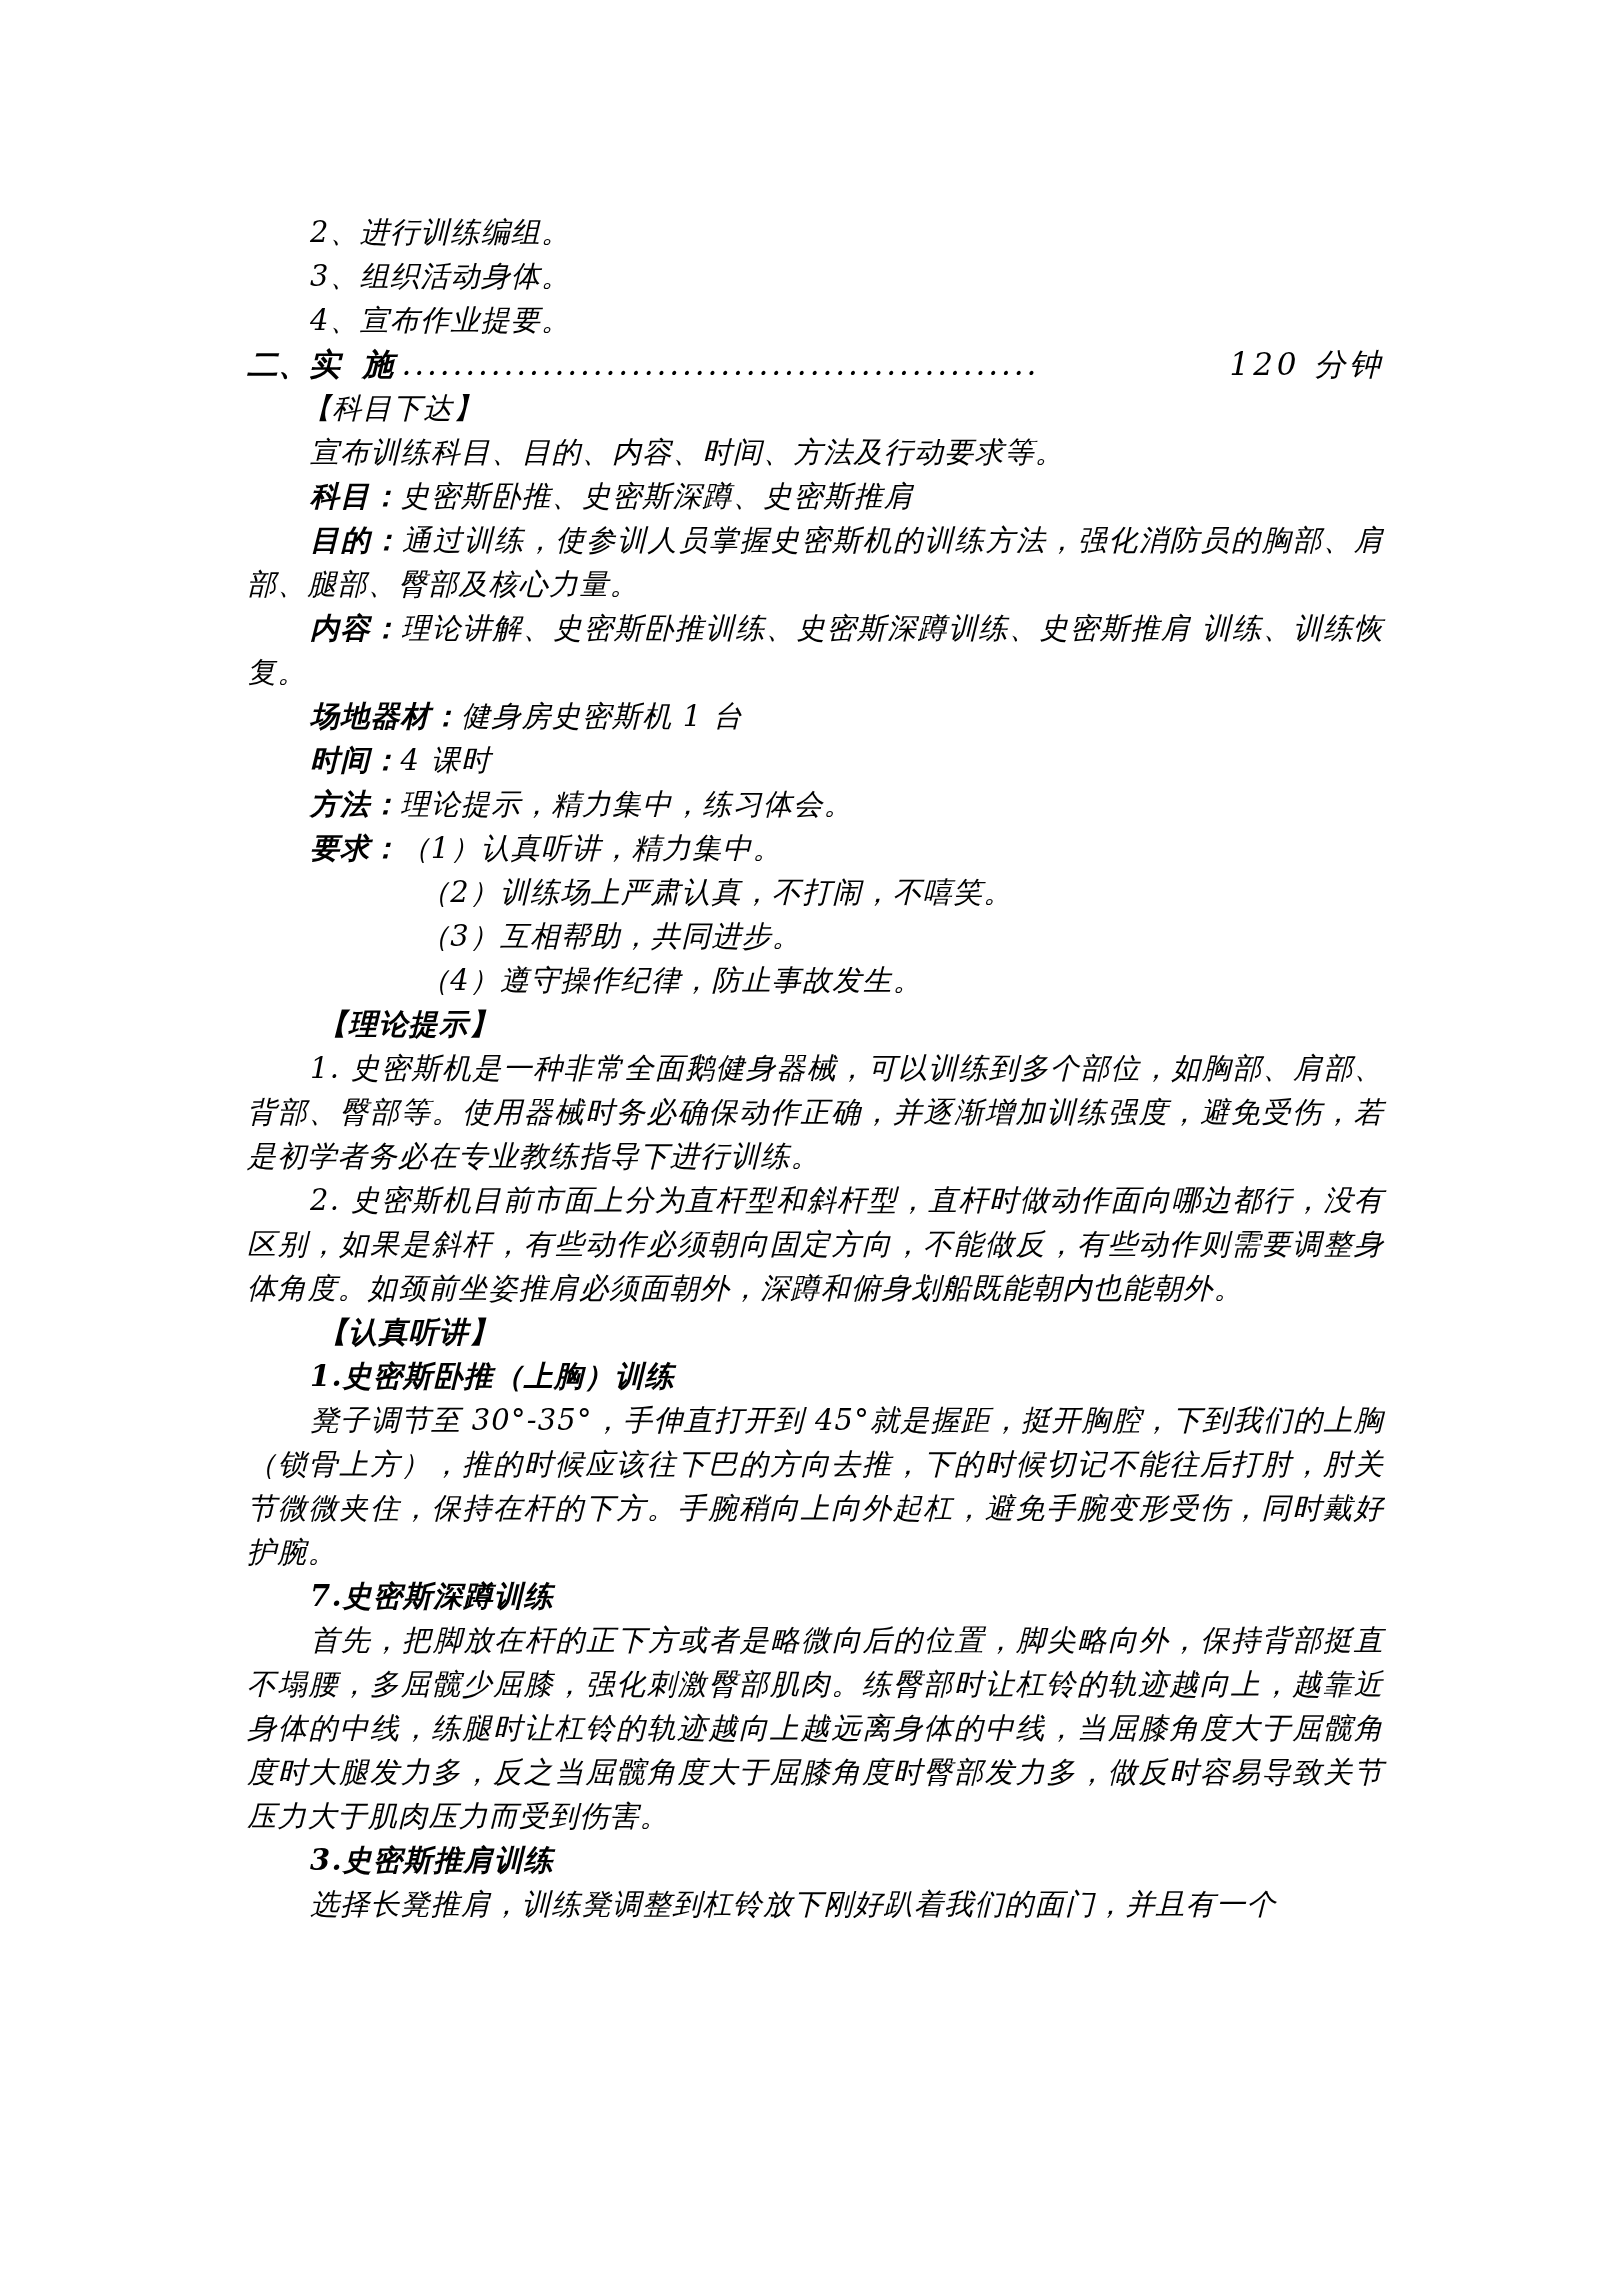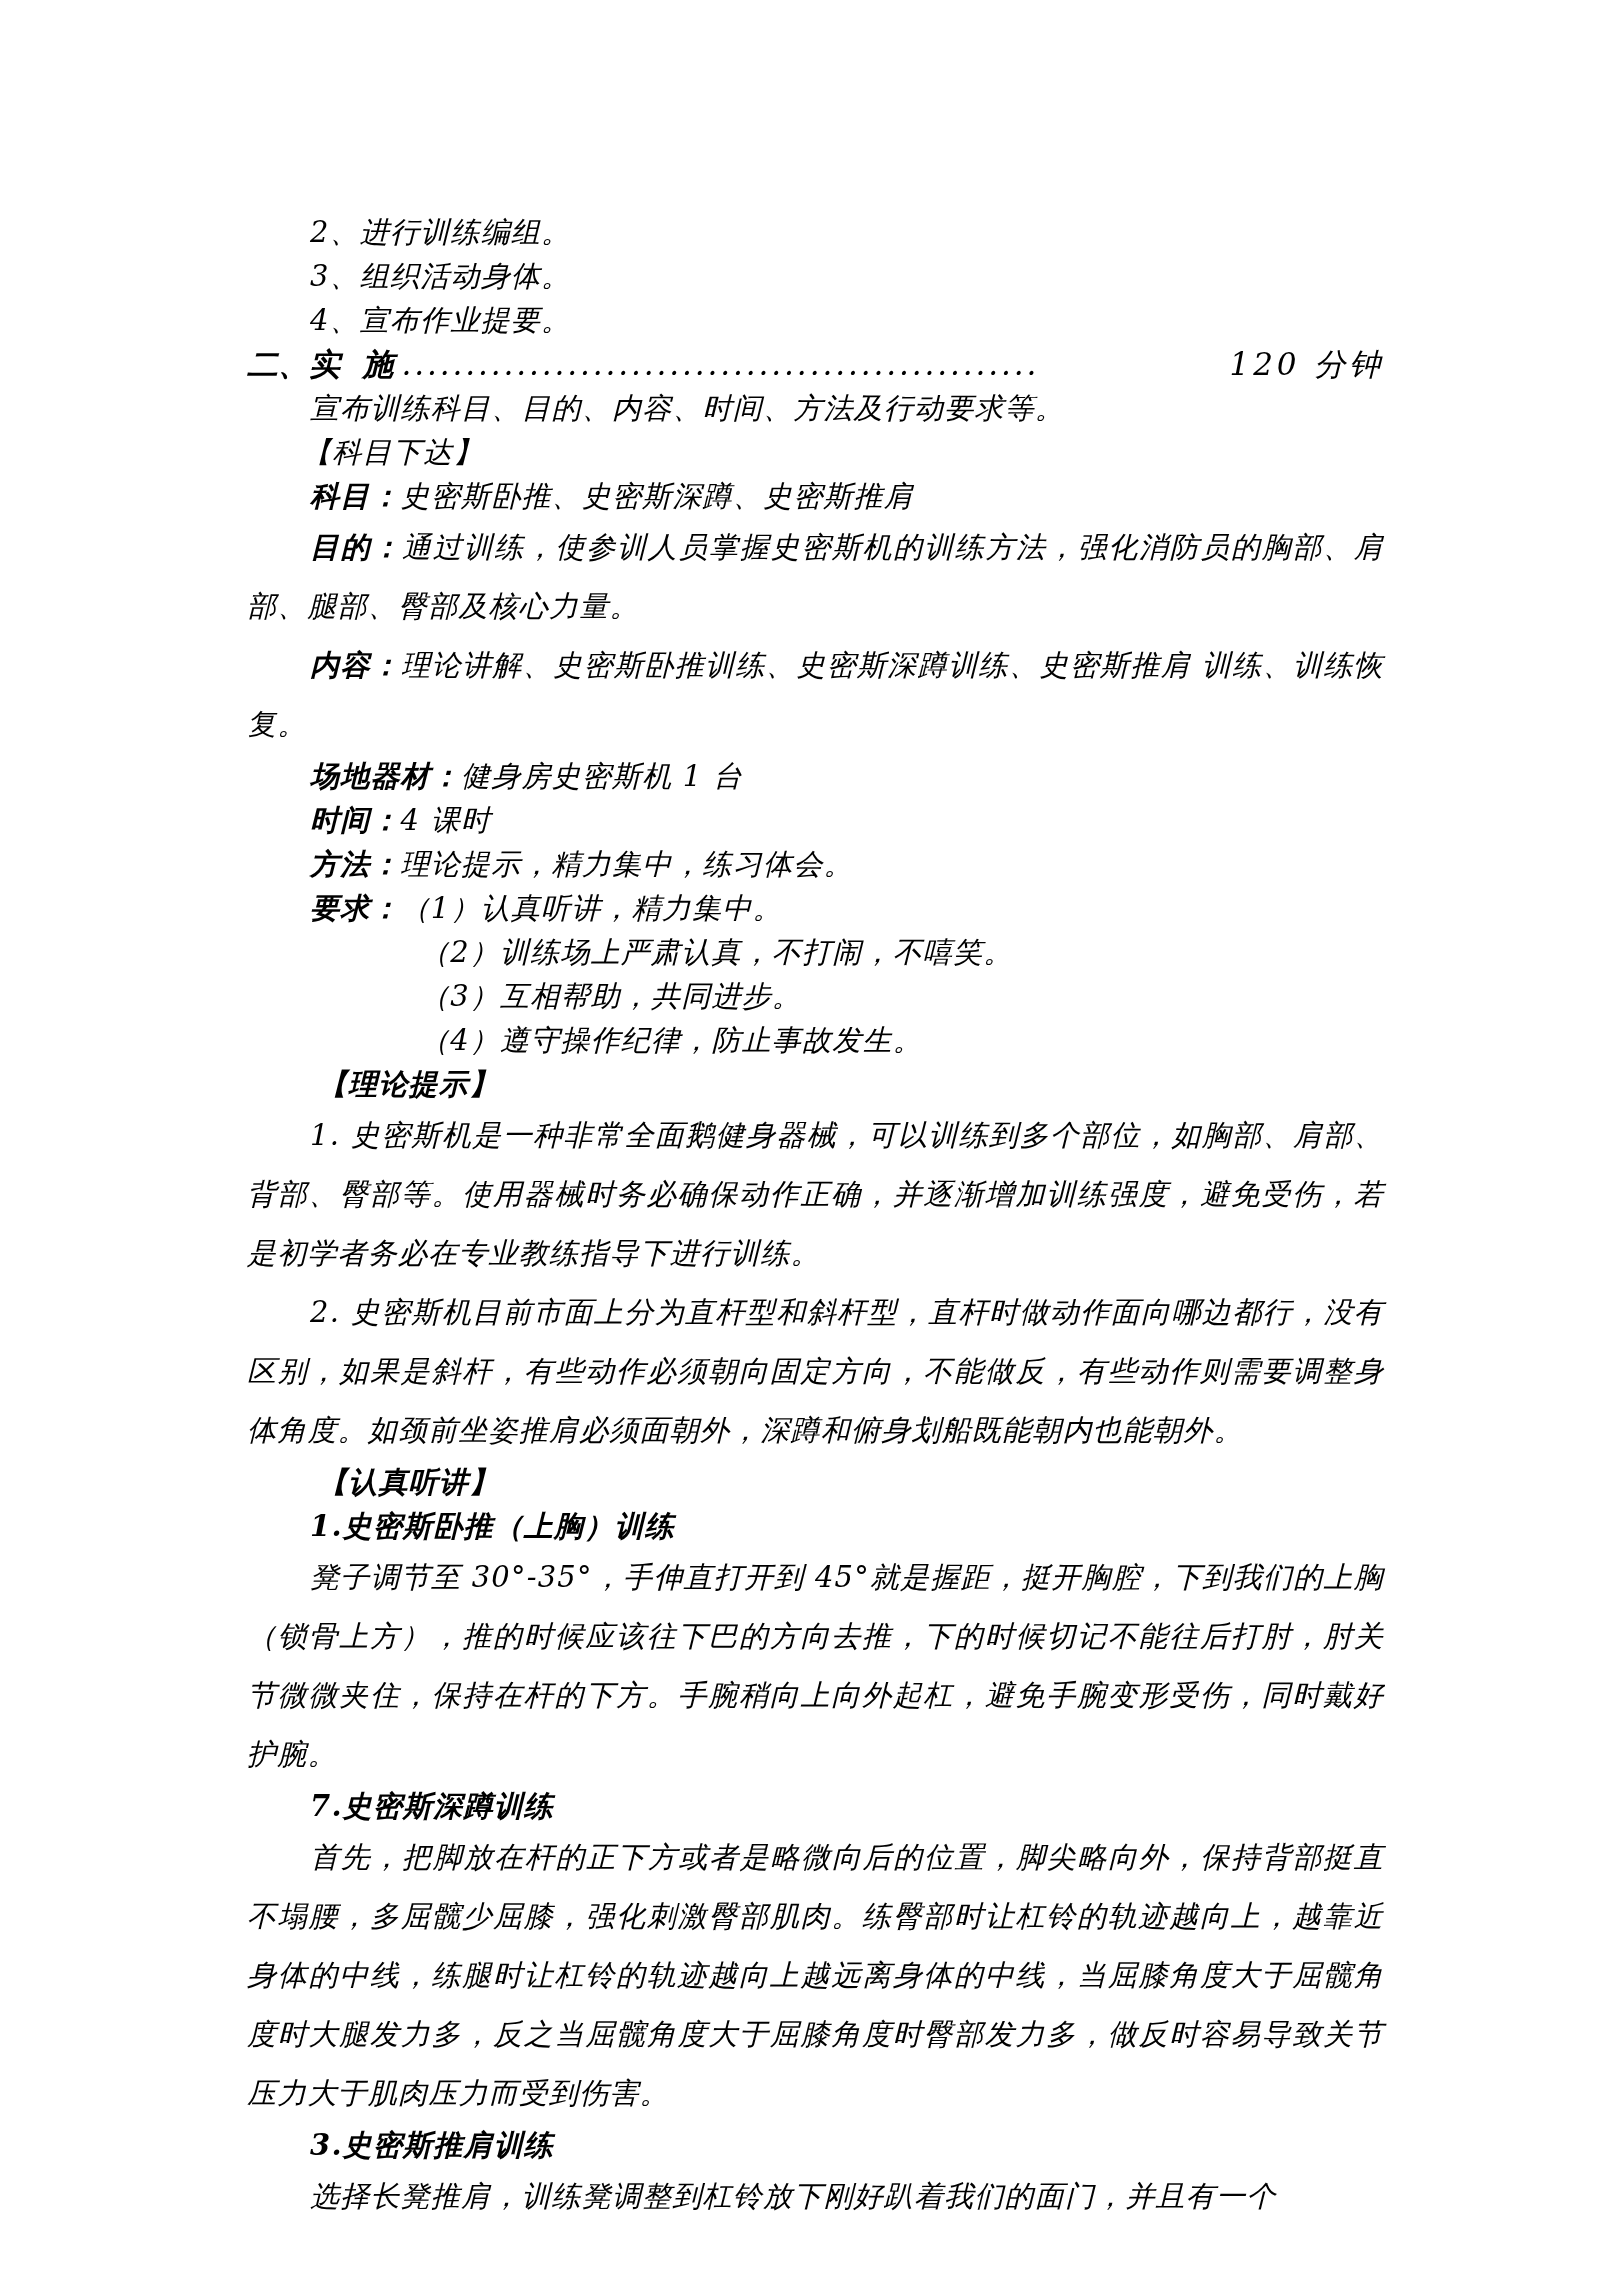--- a/index.html
+++ b/index.html
@@ -1,20 +1,20 @@
 <!DOCTYPE html>
 <html><head>
 <meta charset="utf-8">
 <style>
   html, body { margin: 0; padding: 0; background: #ffffff; }
   body { width: 1621px; height: 2293px; position: relative; overflow: hidden;
          font-family: "DejaVu Serif", "Liberation Serif", serif; color: #000; }
   .page { position: absolute; left: 247px; top: 210px; width: 1137px; font-style: italic; }
   .line { font-size: 29px; line-height: 44px; height: 44px; white-space: nowrap; letter-spacing: 1.2px; }
-  .para { font-size: 29px; line-height: 59px; text-align: justify; text-align-last: left; letter-spacing: 1.2px; }
+  .para { font-size: 29px; line-height: 44px; text-align: justify; text-align-last: left; letter-spacing: 1.2px; }
   .ind2 { padding-left: 63px; }
   .ind3 { padding-left: 78px; }
   .ind-req { padding-left: 173px; }
   .para.ind { text-indent: 63px; }
   .b { font-weight: bold; }
   .sec-head { font-size: 31px; font-weight: bold; line-height: 44px; height: 44px;
               display: flex; align-items: baseline; white-space: nowrap; }
   .sec-head .dots { flex: 1; overflow: hidden; letter-spacing: 2.9px; font-weight: normal; margin: 0 2px; }
   .sec-head .dur { font-weight: normal; letter-spacing: 3.9px; margin-left: 33px; }
 </style>
@@ -27,22 +27,22 @@
   <div class="line ind2">3、组织活动身体。</div>
   <div class="line ind2">4、宣布作业提要。</div>
 
   <div class="sec-head">
     <span>二、</span>
     <span style="letter-spacing:5.9px;text-align:right;">实 施</span>
     <span class="dots">..................................................</span>
     <span class="dur">120 分钟</span>
   </div>
 
+  <div class="line ind3" style="padding-left:55px;">【科目下达】</div>
   <div class="line ind2">宣布训练科目、目的、内容、时间、方法及行动要求等。</div>
-  <div class="line ind3" style="padding-left:55px;">【科目下达】</div>
 
   <div class="line ind2">
     <span class="b">科目：</span><span>史密斯卧推、史密斯深蹲、史密斯推肩</span>
   </div>
 
   <div class="para ind">
     <span class="b">目的：</span><span>通过训练，使参训人员掌握史密斯机的训练方法，强化消防员的胸部、肩部、腿部、臀部及核心力量。</span>
   </div>
 
   <div class="para ind">

